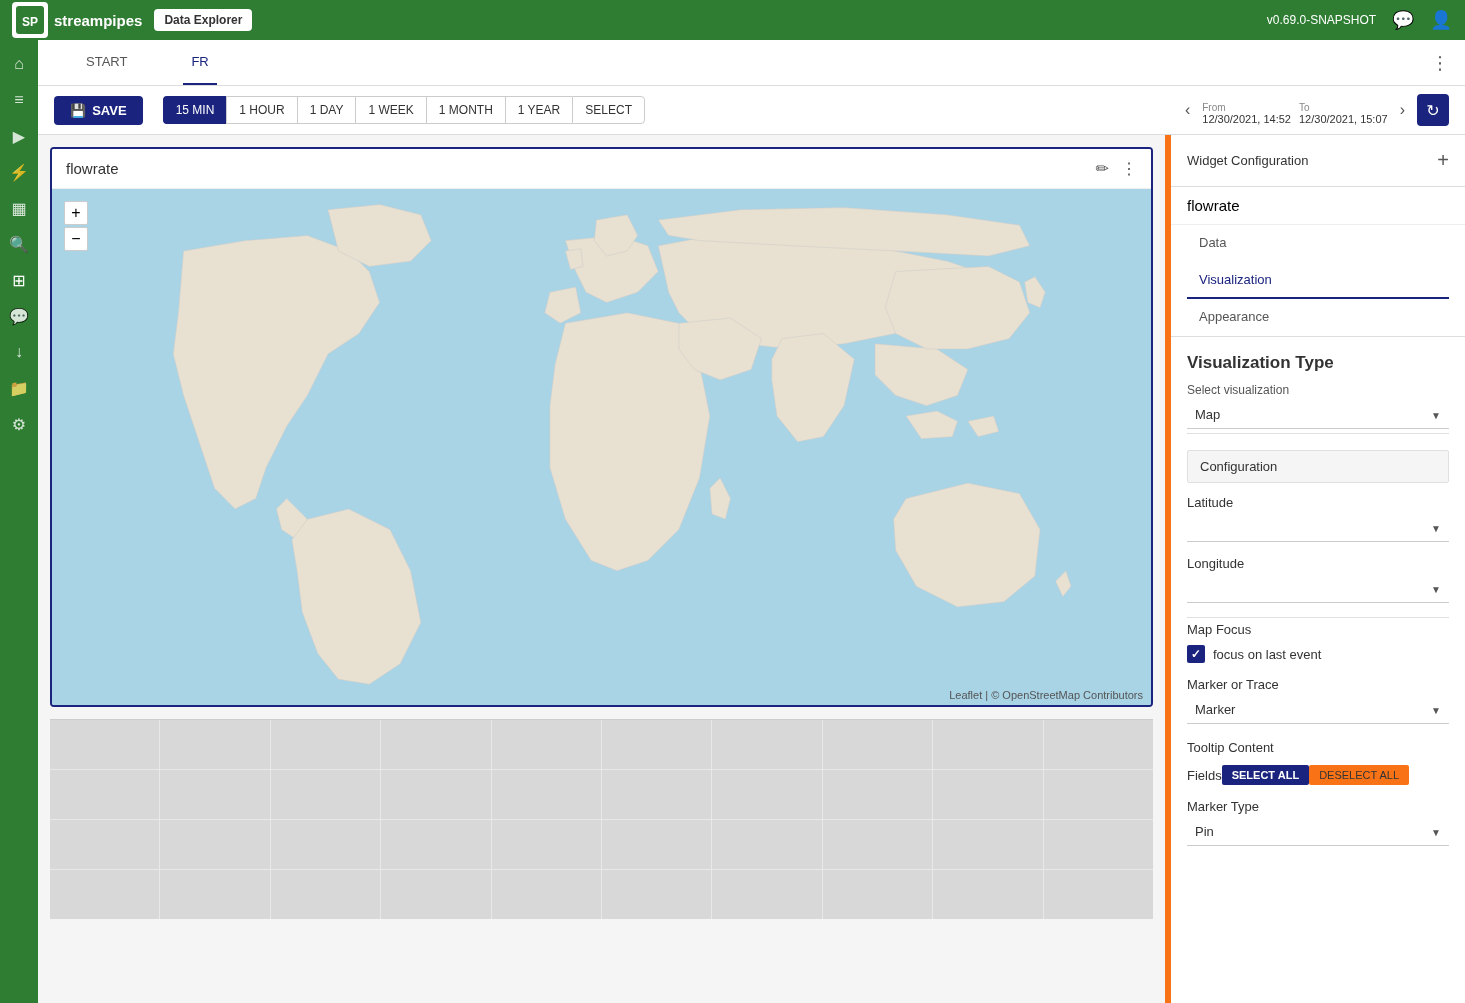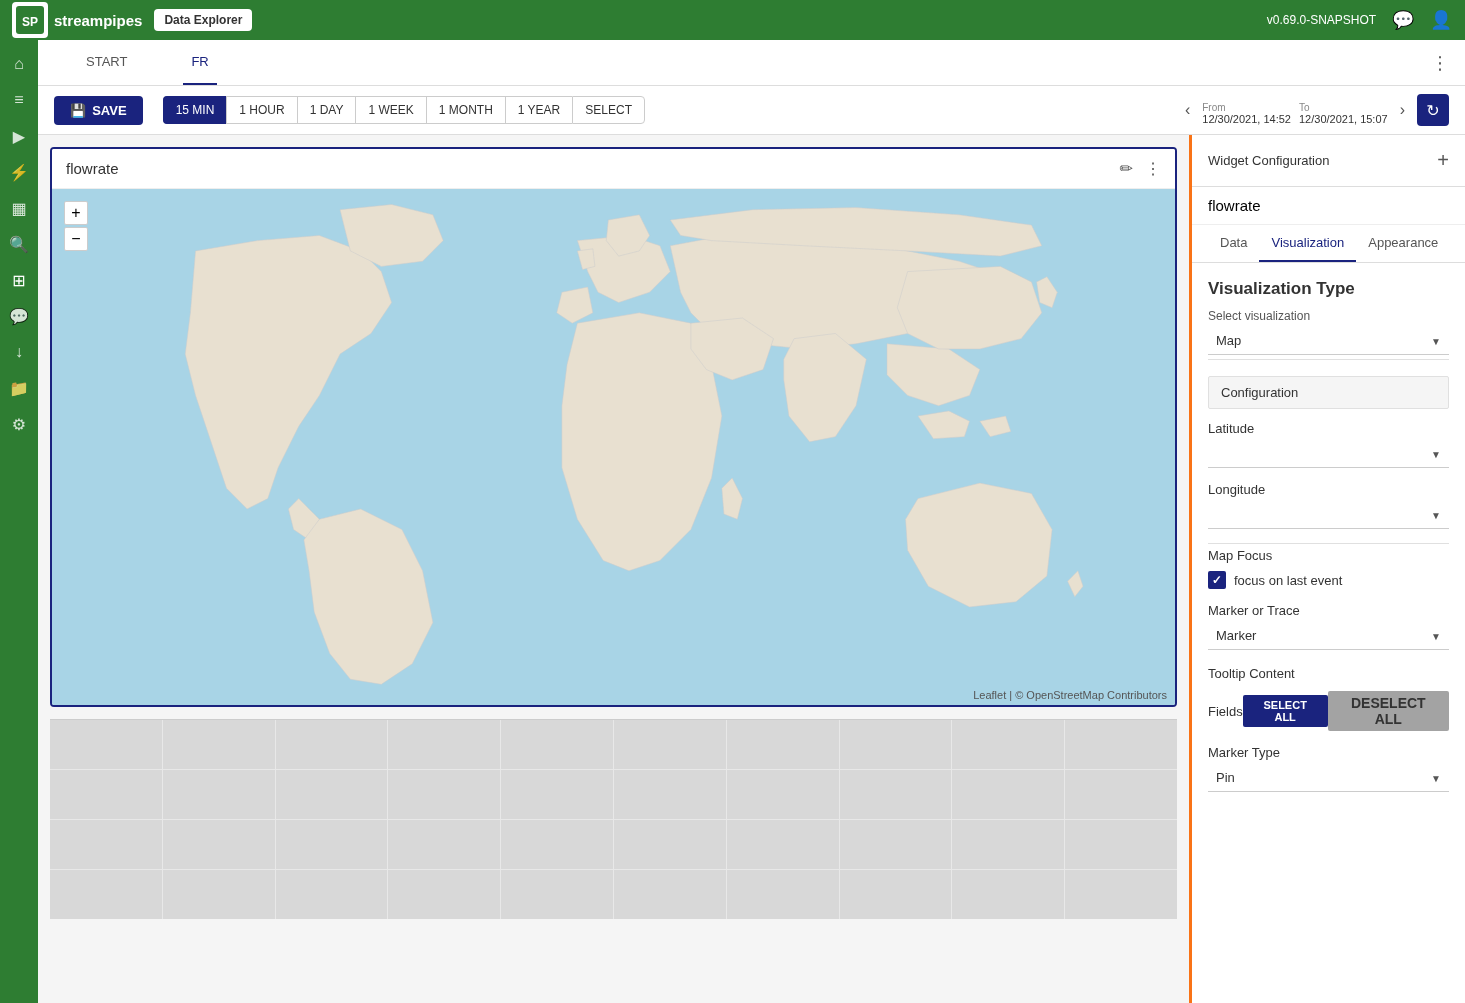--- a/index.html
+++ b/index.html
@@ -247,23 +247,23 @@
       display: grid;
       grid-template-columns: repeat(10, 1fr);
       grid-template-rows: repeat(4, 1fr);
       gap: 1px;
       border-top: 1px solid #ccc;
     }
     .grid-cell { background: #d8d8d8; }
 
     
     .config-panel {
-      width: 276px;
-      background: white;
-      border-left: 3px solid #f97316;
+      width: 300px;
+      background: white;
+      border-left: 6px solid #f97316;
       display: flex;
       flex-direction: column;
       overflow-y: auto;
       flex-shrink: 0;
     }
     .config-header {
       padding: 14px 16px;
       display: flex;
       align-items: center;
       justify-content: space-between;
@@ -282,20 +282,21 @@
     .config-widget-name {
       padding: 10px 16px;
       font-size: 15px;
       font-weight: 500;
       border-bottom: 1px solid #eee;
     }
     .config-tabs {
       display: flex;
       border-bottom: 1px solid #ddd;
       padding: 0 16px;
+      flex-direction: column;
     }
     .config-tab {
       padding: 10px 12px;
       font-size: 13px;
       cursor: pointer;
       color: #555;
       border-bottom: 2px solid transparent;
     }
     .config-tab.active {
       color: #1a237e;
@@ -411,27 +412,27 @@
       background: #1a237e;
       color: white;
       border: none;
       padding: 4px 10px;
       border-radius: 2px;
       font-size: 11px;
       font-weight: bold;
       cursor: pointer;
     }
     .deselect-all-btn {
-      background: #a3a3a3;
+      background: #f97316;
       color: #333;
       border: none;
       padding: 4px 10px;
       border-radius: 2px;
-      font-size: 14px;
-      font-weight: bold;
+      font-size: 11px;
+      font-weight: normal;
       cursor: pointer;
     }
   </style>
 </head>
 <body>
 
 <div class="top-nav">
   <div class="top-nav-left">
     <div class="logo">
       <div class="logo-icon">

